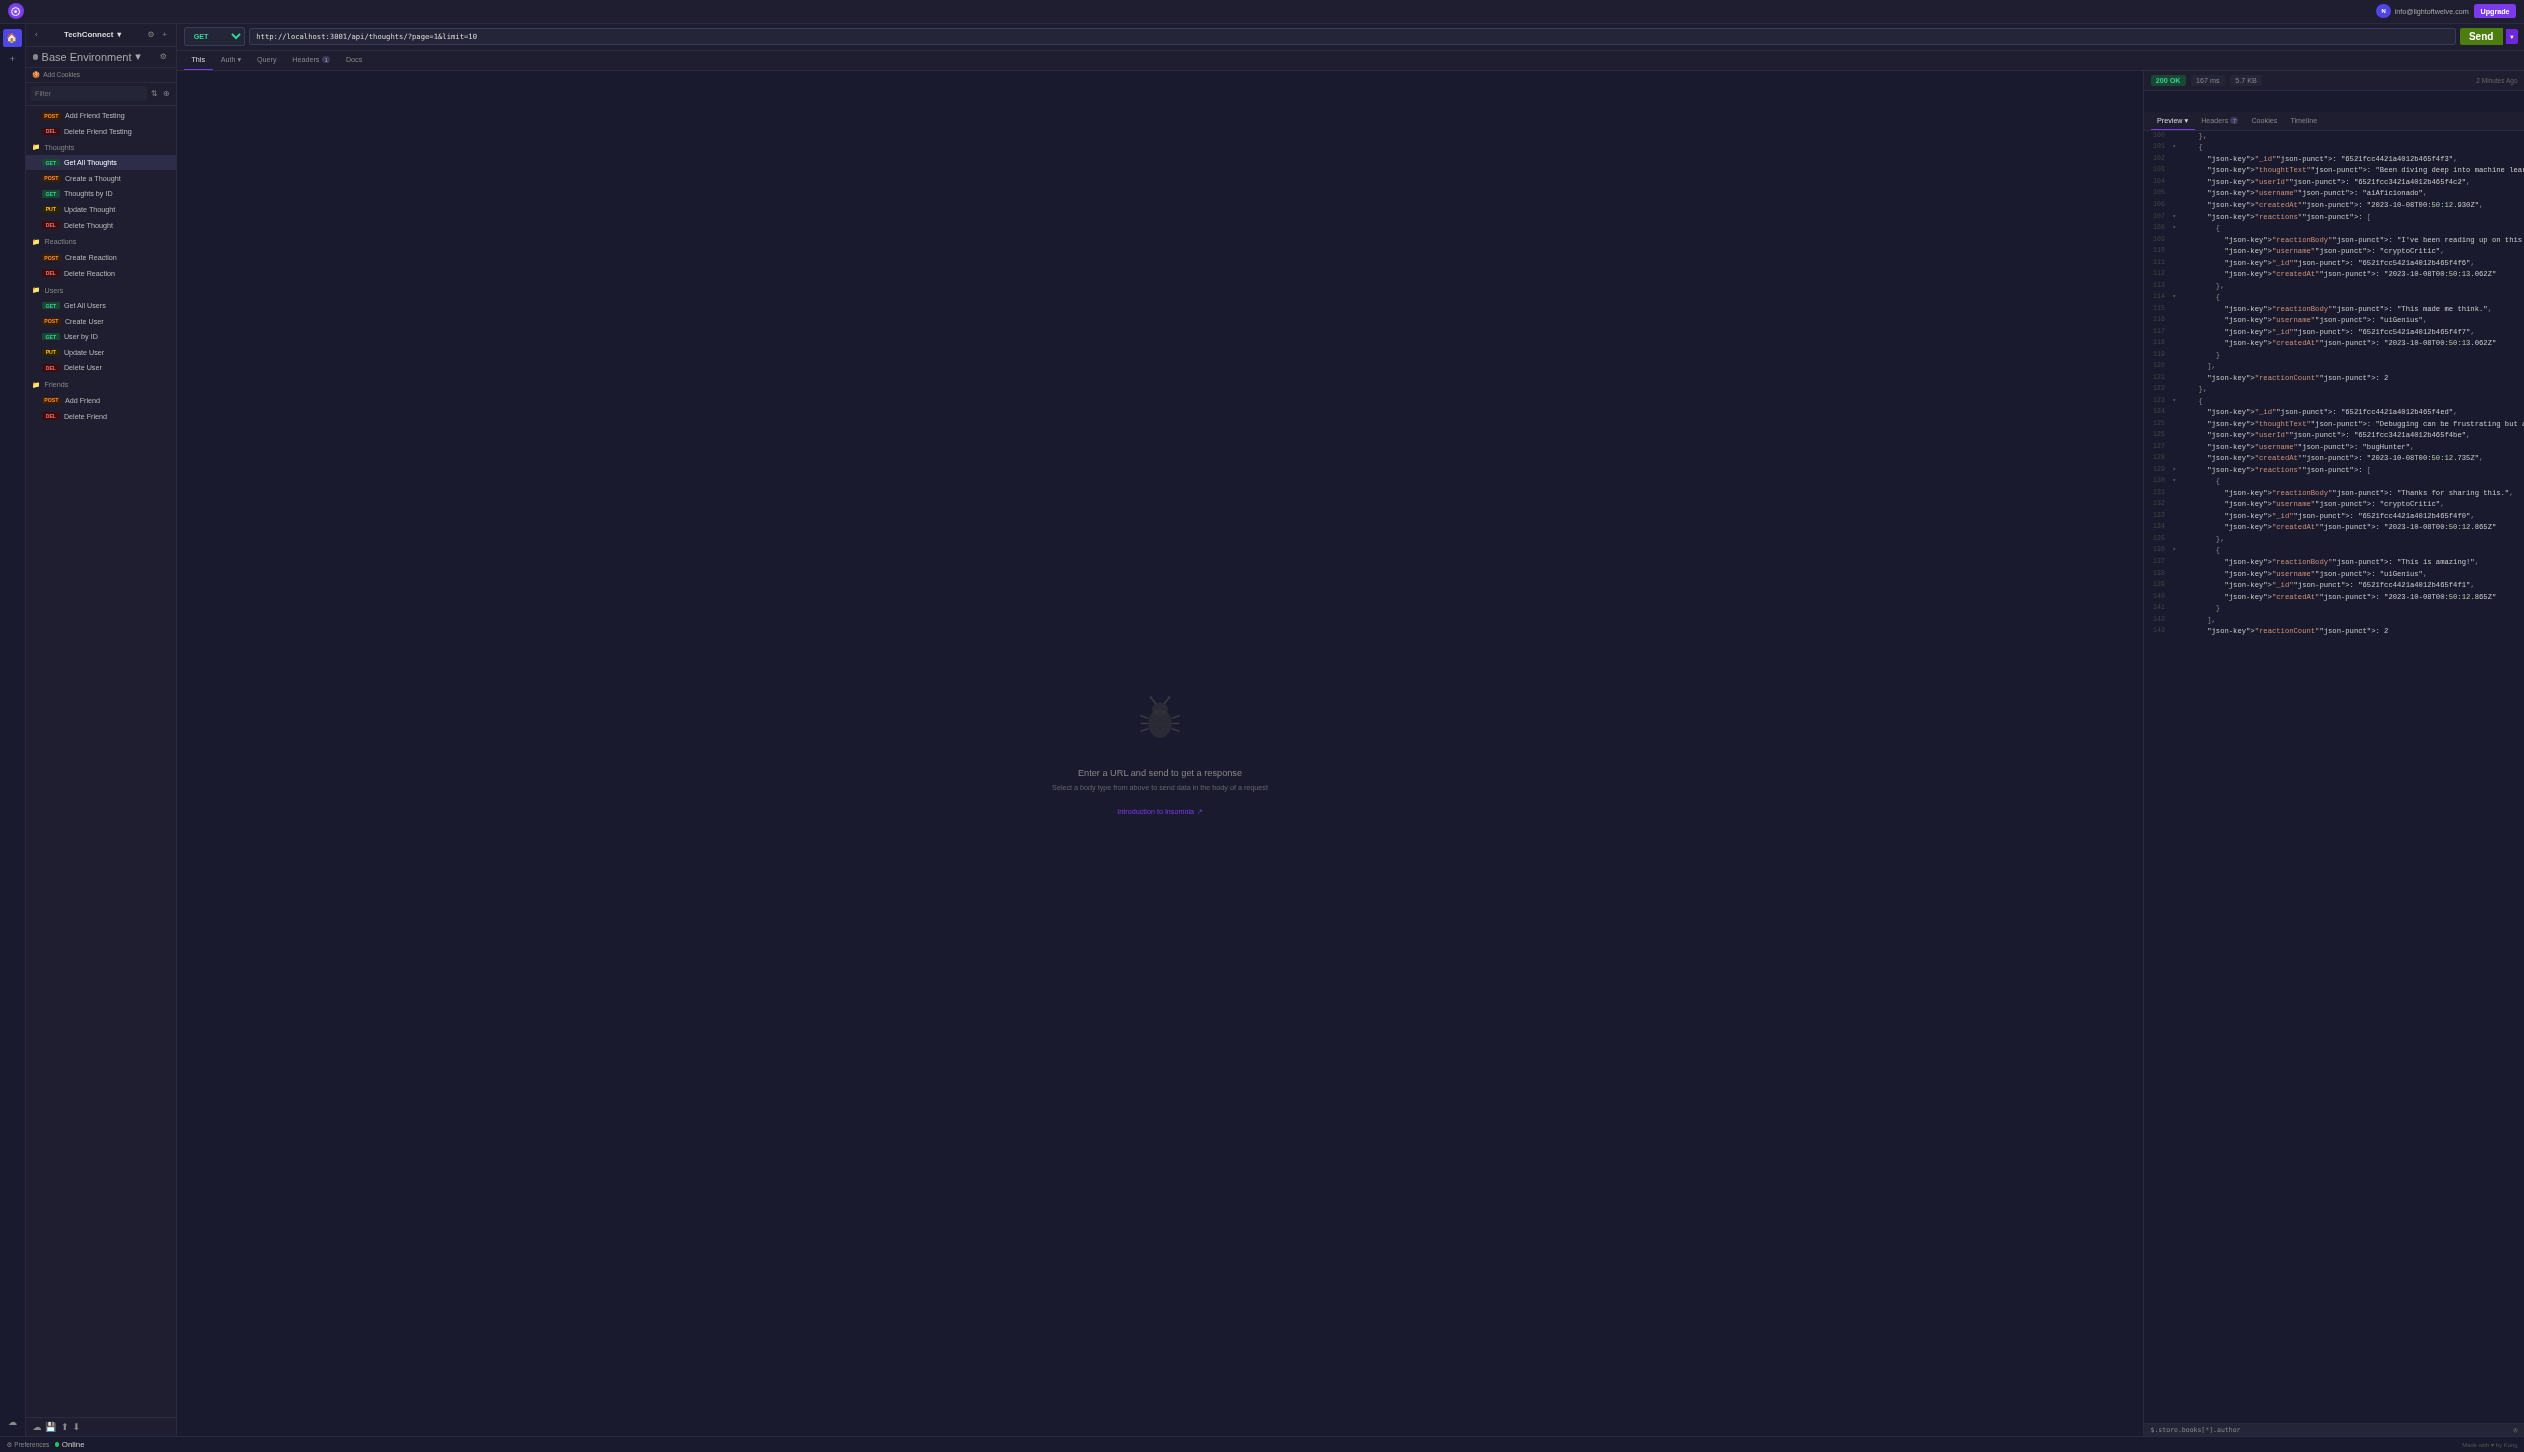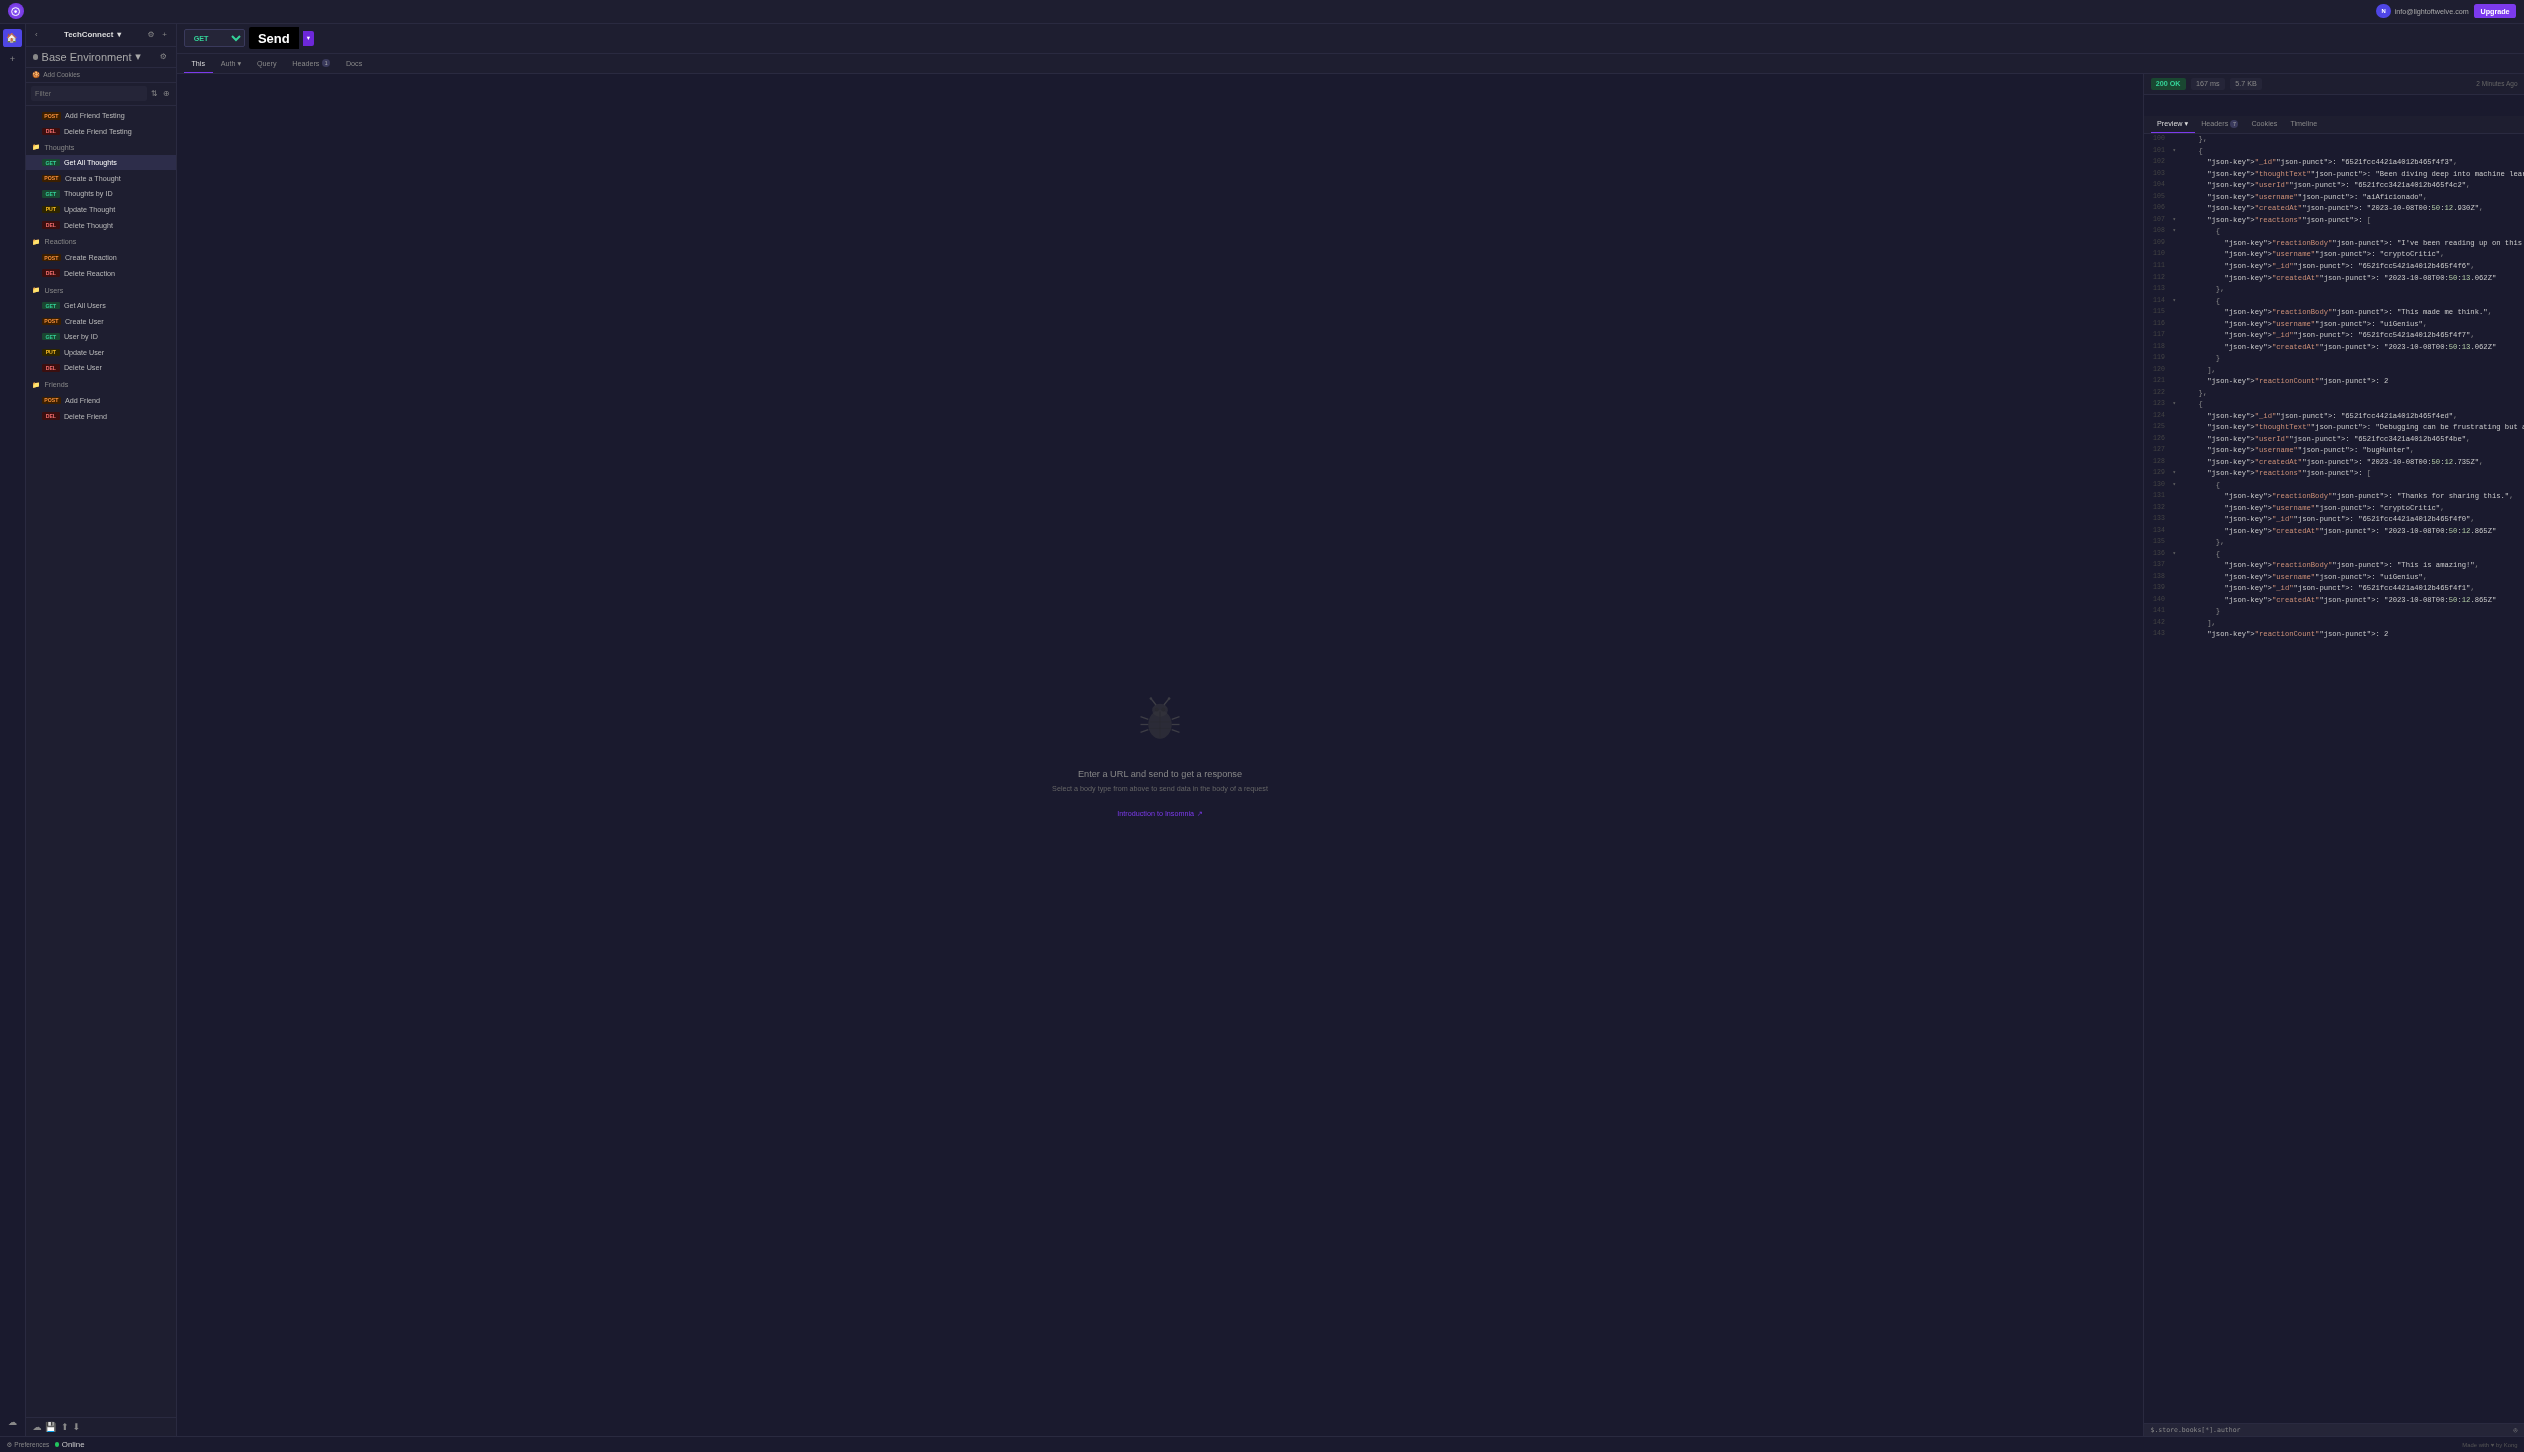--- a/index.html
+++ b/index.html
@@ -187,23 +187,23 @@
       background: #252538; border: 0.7px solid #3a3a5c; color: #34d399;
       padding: 2.6px 5.2px; border-radius: 2px; font-size: 7.2px; font-weight: 700;
       cursor: pointer;
     }
     .url-input {
       flex: 1; background: #252538; border: 0.7px solid #3a3a5c;
       color: #ddd; padding: 3.3px 6.5px; border-radius: 2px;
       font-size: 7.2px; outline: none; font-family: monospace;
     }
     .send-btn {
-      background: #000000; color: white; border: none;
+      background: #4d7c0f; color: white; border: none;
       padding: 3.3px 9.2px; border-radius: 2px 0 0 2px;
-      cursor: pointer; font-size: 13px; font-weight: 600;
+      cursor: pointer; font-size: 10px; font-weight: 600;
     }
     .send-dropdown {
       background: #6d28d9; color: white; border: none;
       padding: 3.3px 3.9px; border-radius: 0 2px 2px 0;
       cursor: pointer; font-size: 6.5px;
     }
 
     
     .req-tabs {
       display: flex; align-items: center;
@@ -520,20 +520,21 @@
 
   <div class="main-content">
 
     <div class="request-bar">
       <select class="method-select">
         <option>GET</option>
         <option>POST</option>
         <option>PUT</option>
         <option>DELETE</option>
       </select>
+      <input class="url-input" type="text" value="http://localhost:3001/api/thoughts/?page=1&amp;limit=10" style="">
       <button class="send-btn">Send</button>
       <button class="send-dropdown">▾</button>
     </div>
 
     <div class="req-tabs">
       <div class="req-tab active">This</div>
       <div class="req-tab">Auth ▾</div>
       <div class="req-tab">Query</div>
       <div class="req-tab">
         Headers <span class="tab-badge">1</span>

